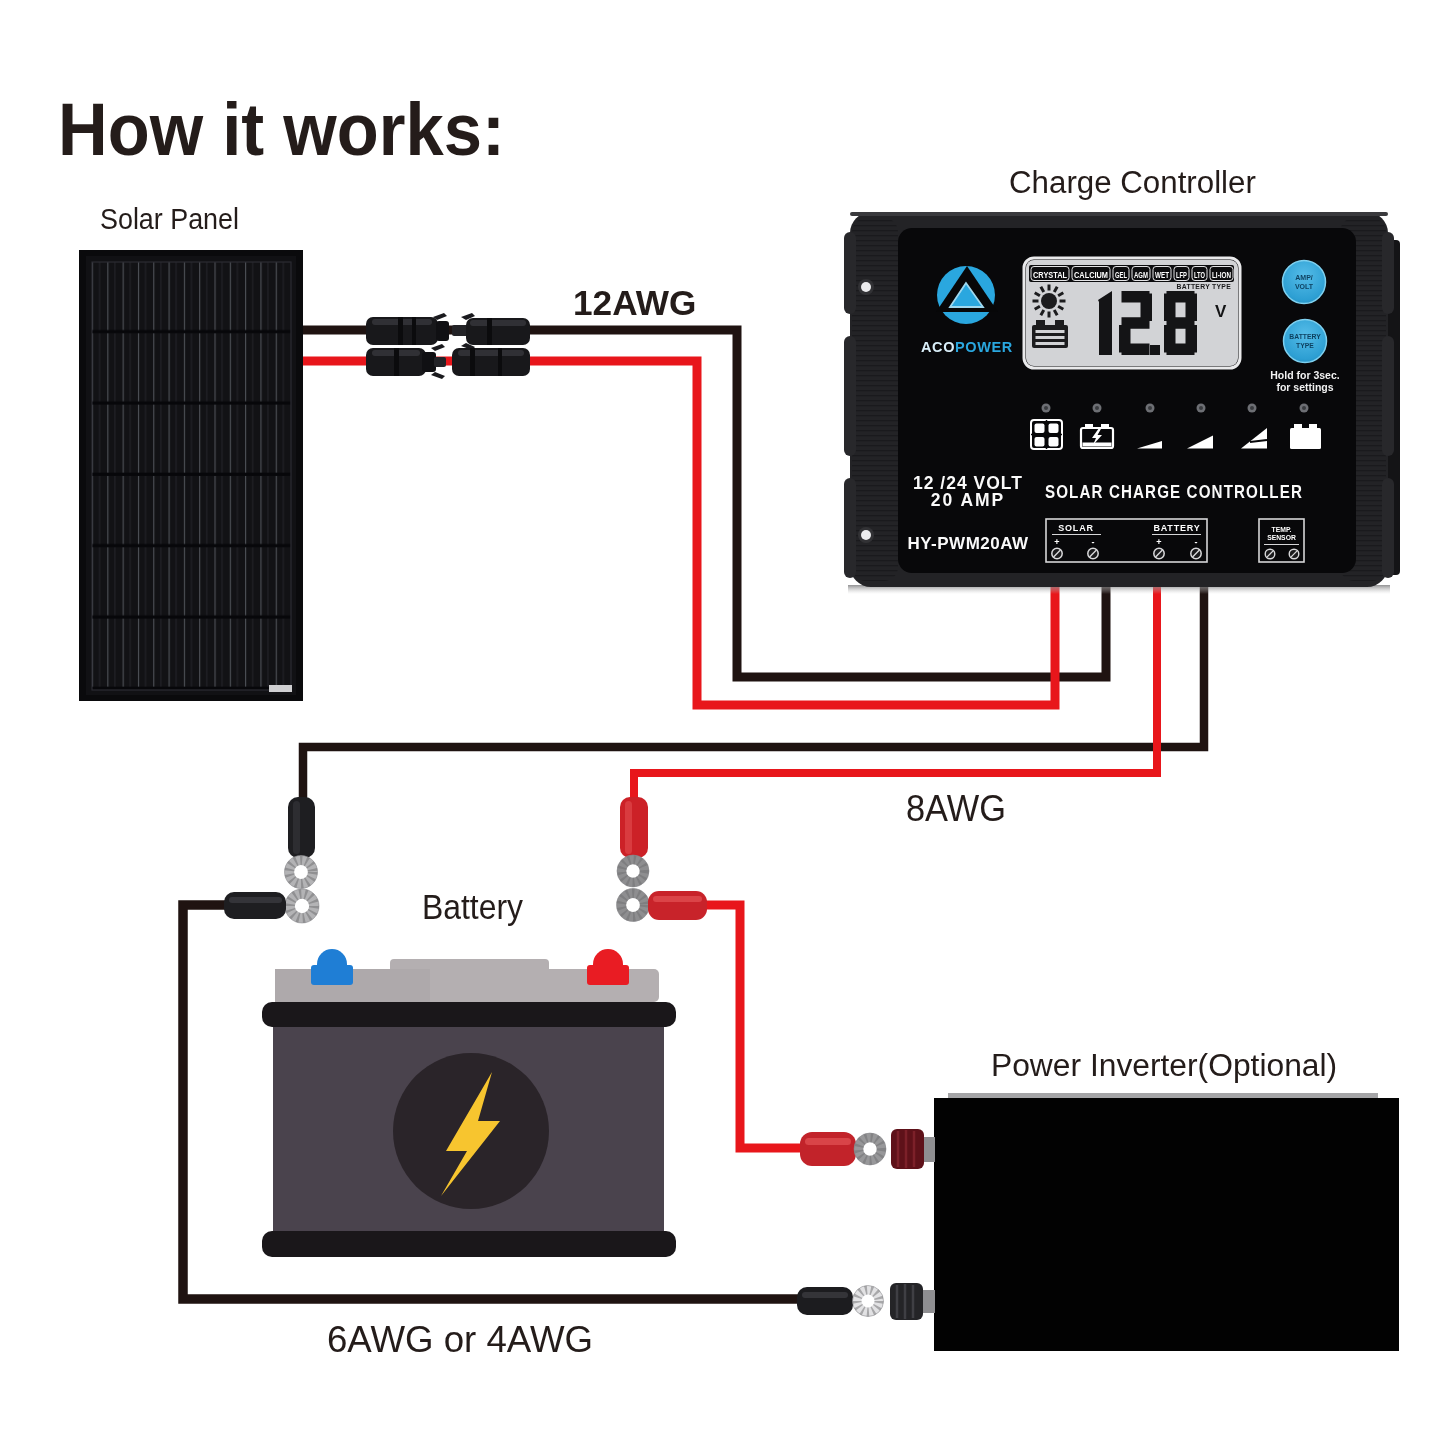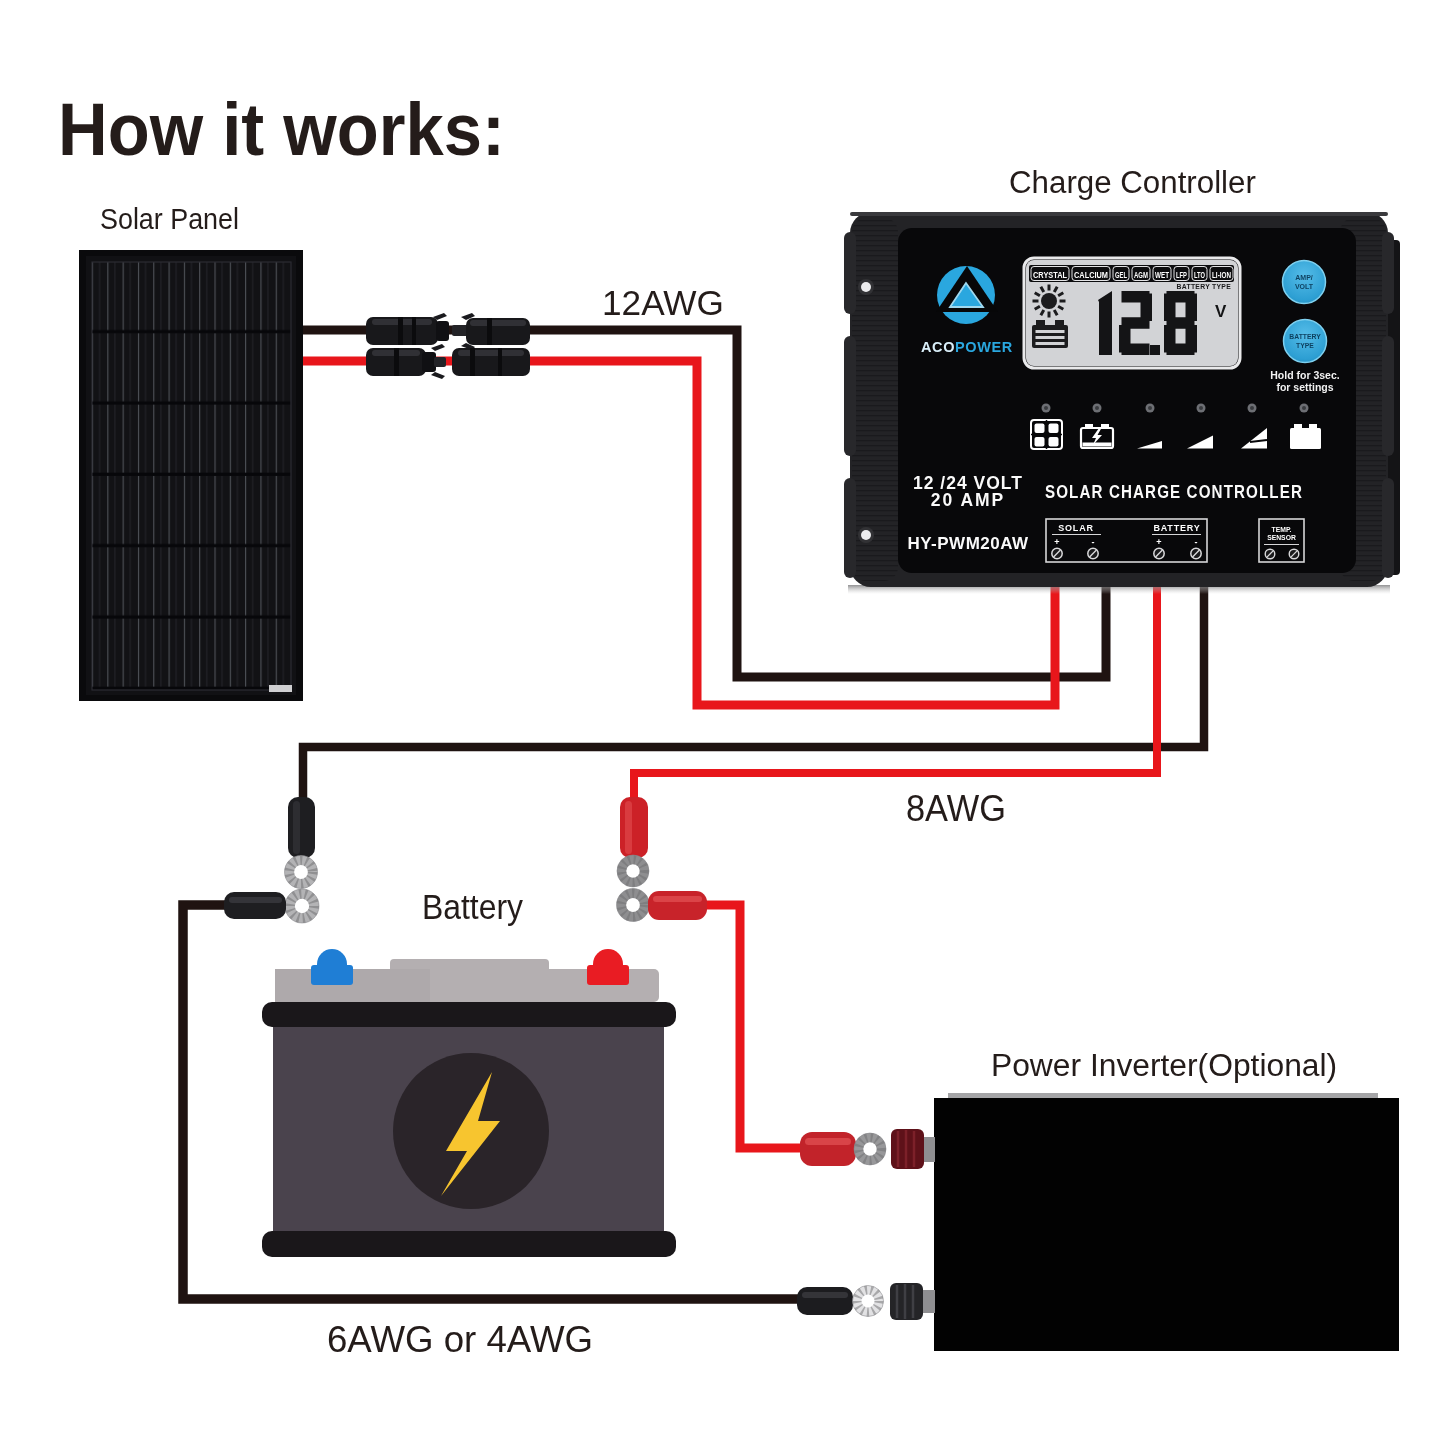--- a/index.html
+++ b/index.html
@@ -261,17 +261,17 @@
     <circle cx="868" cy="1301" r="15.5" fill="none" stroke="#86868a" stroke-width="1" opacity="0.55"></circle>
 <rect x="921" y="1290" width="14" height="23" fill="#8e8e91"></rect>
 <rect x="890" y="1283" width="33" height="37" rx="6" fill="#242427"></rect>
 <line x1="897" y1="1285" x2="897" y2="1318" stroke="#3f3f44" stroke-width="2.5"></line>
 <line x1="905" y1="1284" x2="905" y2="1319" stroke="#3f3f44" stroke-width="2.5"></line>
 <line x1="913" y1="1285" x2="913" y2="1318" stroke="#3f3f44" stroke-width="2.5"></line>
 </svg>
 <div id="t1" class="lb" style="left:58px;top:87px;font-size:74px;font-weight:bold;transform:scaleX(0.929);">How it works:</div>
 <div id="t2" class="lb" style="left:100px;top:202px;font-size:30px;font-weight:normal;transform:scaleX(0.896);">Solar Panel</div>
 <div id="t3" class="lb" style="left:1009px;top:165px;font-size:31px;font-weight:normal;transform:scaleX(1.009);">Charge Controller</div>
-<div id="t4" class="lb" style="left:602px;top:283px;font-size:35px;font-weight:normal;transform:scaleX(1.006);">12AWG</div>
+<div id="t4" class="lb" style="left:573px;top:283px;font-size:35px;font-weight:bold;transform:scaleX(1.006);">12AWG</div>
 <div id="t5" class="lb" style="left:906px;top:788px;font-size:36px;font-weight:normal;transform:scaleX(0.955);">8AWG</div>
 <div id="t6" class="lb" style="left:422px;top:887px;font-size:35px;font-weight:normal;transform:scaleX(0.911);">Battery</div>
 <div id="t7" class="lb" style="left:991px;top:1048px;font-size:31px;font-weight:normal;transform:scaleX(1.025);">Power Inverter(Optional)</div>
 <div id="t8" class="lb" style="left:327px;top:1319px;font-size:37px;font-weight:normal;transform:scaleX(0.99);">6AWG or 4AWG</div>
 
 </body></html>

